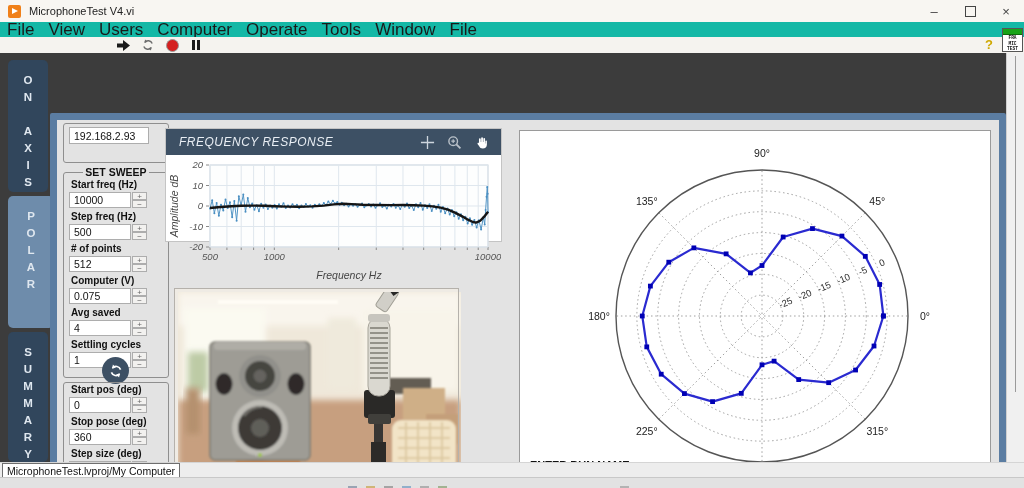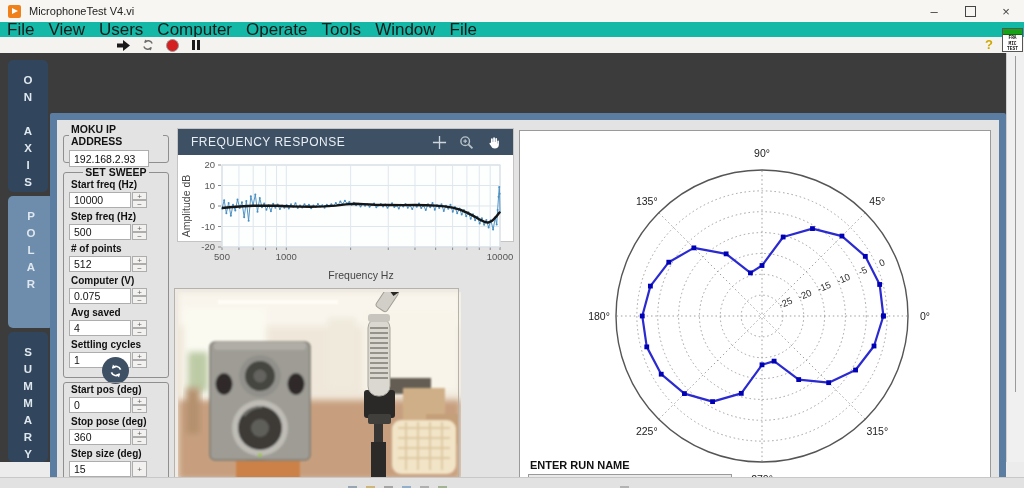--- a/index.html
+++ b/index.html
@@ -37,21 +37,21 @@
   fieldset.grp legend{font-size:10.5px;font-weight:bold;color:#111;margin:0 auto;padding:0 2px;}
   .field{margin-bottom:3px;}
   .field-label{font-size:10px;font-weight:bold;color:#111;line-height:12px;margin-left:2px;}
   .field-row{display:flex;height:16px;margin-top:1px;}
   .num-input{width:62px;background:#fff;border:1px solid #adadad;font-size:10.5px;padding-left:4px;display:flex;align-items:center;color:#111;}
   .spin{width:15px;display:flex;flex-direction:column;margin-left:1px;}
   .spin-btn{flex:1;background:#f2f1ef;border:1px solid #adadad;font-size:8px;line-height:5px;display:flex;align-items:center;justify-content:center;color:#666;}
   .txt-input{background:#fff;border:1px solid #adadad;font-size:10.5px;color:#111;font-family:inherit;padding:0 4px;}
   .refresh-btn{position:absolute;left:38px;width:27px;height:27px;border-radius:50%;background:#3d5064;display:flex;align-items:center;justify-content:center;}
   
-  .freq-panel{position:absolute;left:120px;top:8px;width:337px;height:114px;background:#fff;border:1px solid #c4c4c4;}
+  .freq-panel{position:absolute;left:108px;top:8px;width:337px;height:114px;background:#fff;border:1px solid #c4c4c4;font-style:italic;}
   .freq-header{height:26px;background:#3d5064;display:flex;align-items:center;color:#e9eef4;font-size:12px;letter-spacing:.5px;padding-left:13px;}
   .freq-tools{margin-left:auto;display:flex;gap:12px;padding-right:12px;}
   .camera{position:absolute;left:118px;top:169px;width:283px;height:188px;border:3px solid #efebe4;outline:1px solid #b5b1ab;background:#efe8da;}
   .statusbox{position:absolute;left:118px;top:361px;width:252px;height:28px;background:#1268a4;color:#fff;font-size:10.5px;font-weight:bold;line-height:13px;padding:1px 6px;}
   .start-btn{position:absolute;left:379px;top:361px;width:75px;height:28px;background:#3d5064;border-radius:3px;display:flex;align-items:center;justify-content:center;gap:9px;color:#fff;font-size:14px;}
   
   .polar-card{position:absolute;left:462px;top:10px;width:472px;height:378px;background:#fff;border:1px solid #9a9a9a;}
   .runname-label{position:absolute;left:10px;top:328px;font-size:11px;font-weight:bold;color:#111;}
   .runname-input{position:absolute;left:8px;top:343px;width:204px;height:24px;background:#eaeaea;border:1px solid #9a9a9a;font-size:11px;}
   
@@ -141,21 +141,20 @@
 M
 M
 A
 R
 Y</div>
       </div>
 
     <div class="panel">
 
       <fieldset class="grp" style="left:6px;top:3px;width:106px;height:40px">
-        <legend>MOKU IP ADDRESS</legend>
         <input class="txt-input" style="width: 80px; height: 17px; margin-top: 2px;" value="192.168.2.93">
       </fieldset>
 
       <fieldset class="grp" style="left:6px;top:46px;width:106px;height:212px">
         <legend>SET SWEEP</legend>
         <div id="sweep-fields">
             <div class="field">
               <div class="field-label">Start freq (Hz)</div>
               <div class="field-row">
                 <div class="num-input">10000</div>
@@ -598,20 +597,23 @@
         <input class="txt-input runname-input" value="Royer r121 ploarTest" style="">
       </div>
 
     </div>
   </div>
 
   <div class="scrollcol">
       <span class="groove"></span>
     </div>
 
+  <div class="bottomrow">
+    <div class="proj-status">MicrophoneTest.lvproj/My Computer</div>
+  </div>
   <div class="taskbar">
     <i style="left:348px;background:#7a8aa0"></i>
     <i style="left:366px;background:#c8a24a"></i>
     <i style="left:384px;background:#8a8a8a"></i>
     <i style="left:402px;background:#6f9ac0"></i>
     <i style="left:420px;background:#9a9a9a"></i>
     <i style="left:438px;background:#88a070"></i>
     <i style="left:620px;background:#a0a0a0"></i>
   </div>
 

